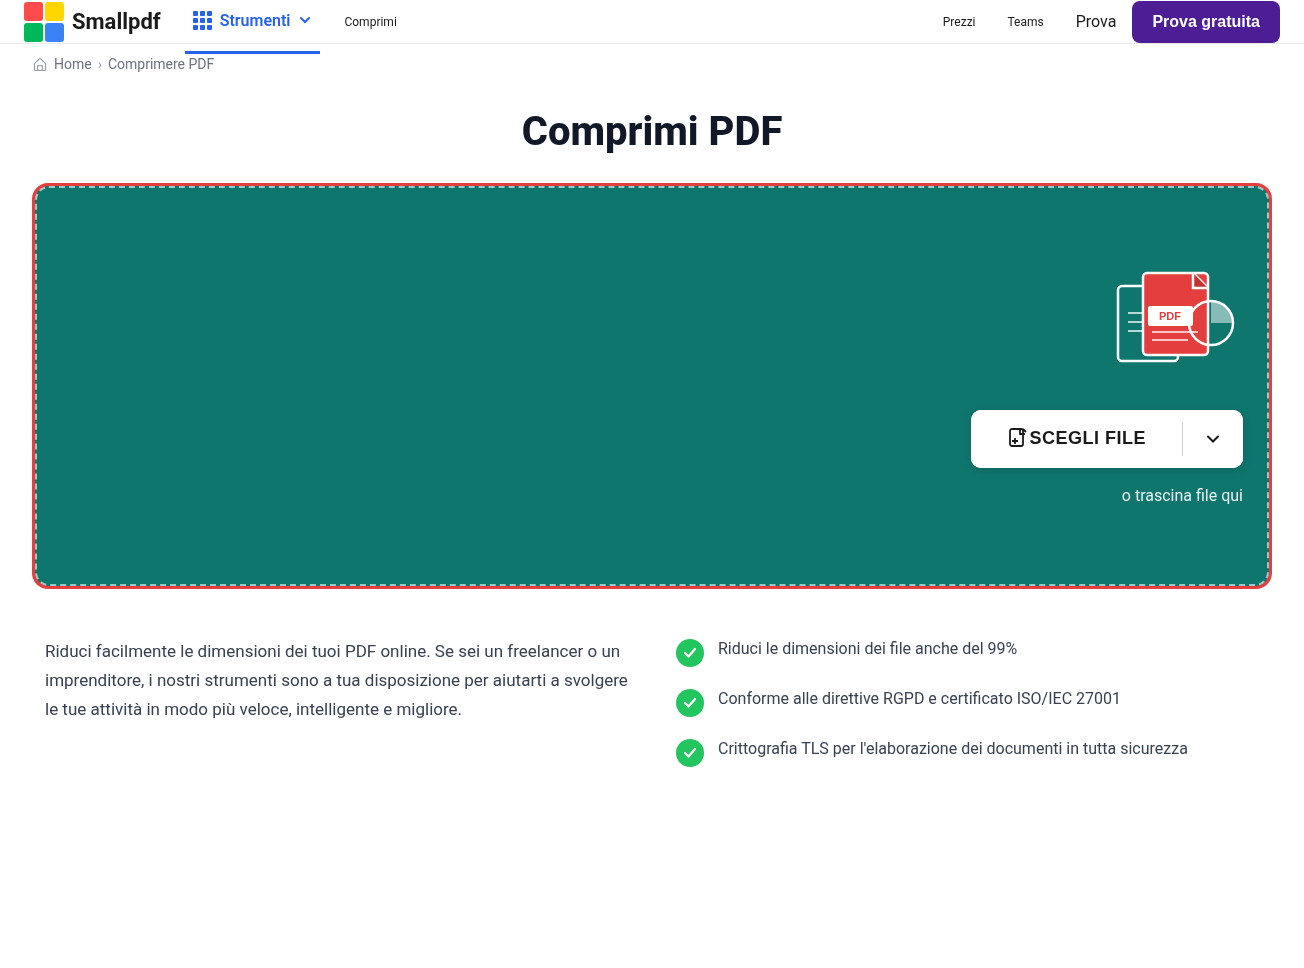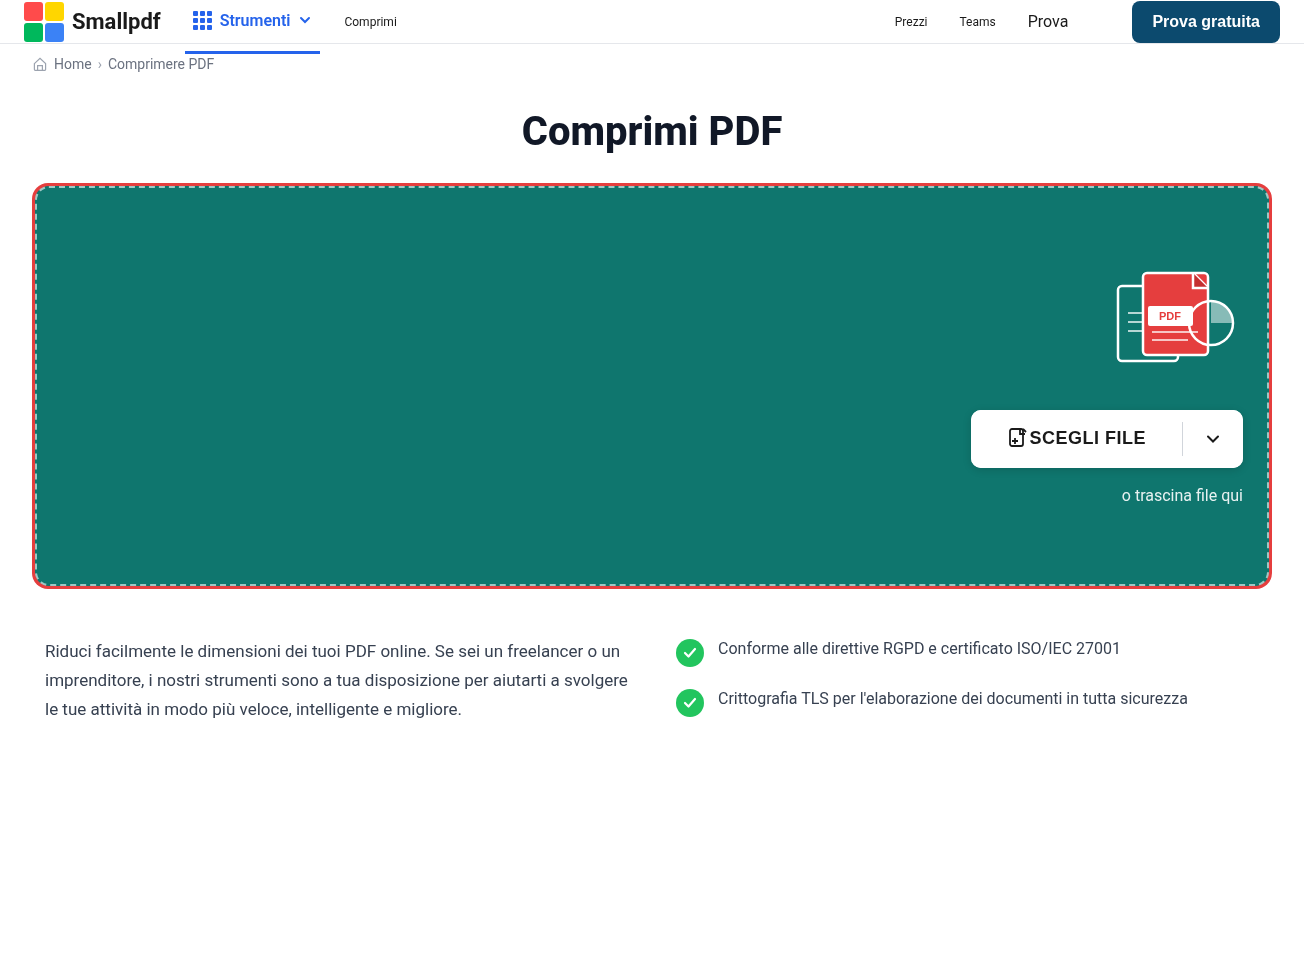--- a/index.html
+++ b/index.html
@@ -69,30 +69,29 @@
     .nav-accedi {
       font-size: 16px;
       color: #1a1a1a;
       padding: 0 16px;
       cursor: pointer;
       height: 64px;
       display: flex;
       align-items: center;
     }
     .nav-cta {
-      background: #0c4a6e;
+      background: #4c1d95;
       color: #fff;
       border: none;
       border-radius: 8px;
       padding: 12px 20px;
       font-size: 16px;
       font-weight: 700;
       cursor: pointer;
       white-space: nowrap;
-      margin-left: 48px;
     }
 
     
     .breadcrumb {
       display: flex;
       align-items: center;
       gap: 6px;
       padding: 12px 32px;
       font-size: 14px;
       color: #6b7280;
@@ -340,20 +339,28 @@
     <p class="drag-text">o trascina file qui</p>
   </div>
 </div>
 
 <div class="content-section">
   <div class="content-left">
     <p>Riduci facilmente le dimensioni dei tuoi PDF online. Se sei un freelancer o un imprenditore, i nostri strumenti sono a tua disposizione per aiutarti a svolgere le tue attività in modo più veloce, intelligente e migliore.</p>
   </div>
   <div class="content-right">
 
+  <div class="feature-item">
+      <div class="feature-check">
+        <svg viewBox="0 0 14 14" fill="none">
+          <path d="M2 7l3.5 3.5L12 3" stroke="white" stroke-width="2.2" stroke-linecap="round" stroke-linejoin="round"></path>
+        </svg>
+      </div>
+      <span class="feature-text">Riduci le dimensioni dei file anche del 99%</span>
+    </div>
       <div class="feature-item">
       <div class="feature-check">
         <svg viewBox="0 0 14 14" fill="none">
           <path d="M2 7l3.5 3.5L12 3" stroke="white" stroke-width="2.2" stroke-linecap="round" stroke-linejoin="round"></path>
         </svg>
       </div>
       <span class="feature-text">Conforme alle direttive RGPD e certificato ISO/IEC 27001</span>
     </div>
       <div class="feature-item">
       <div class="feature-check">

